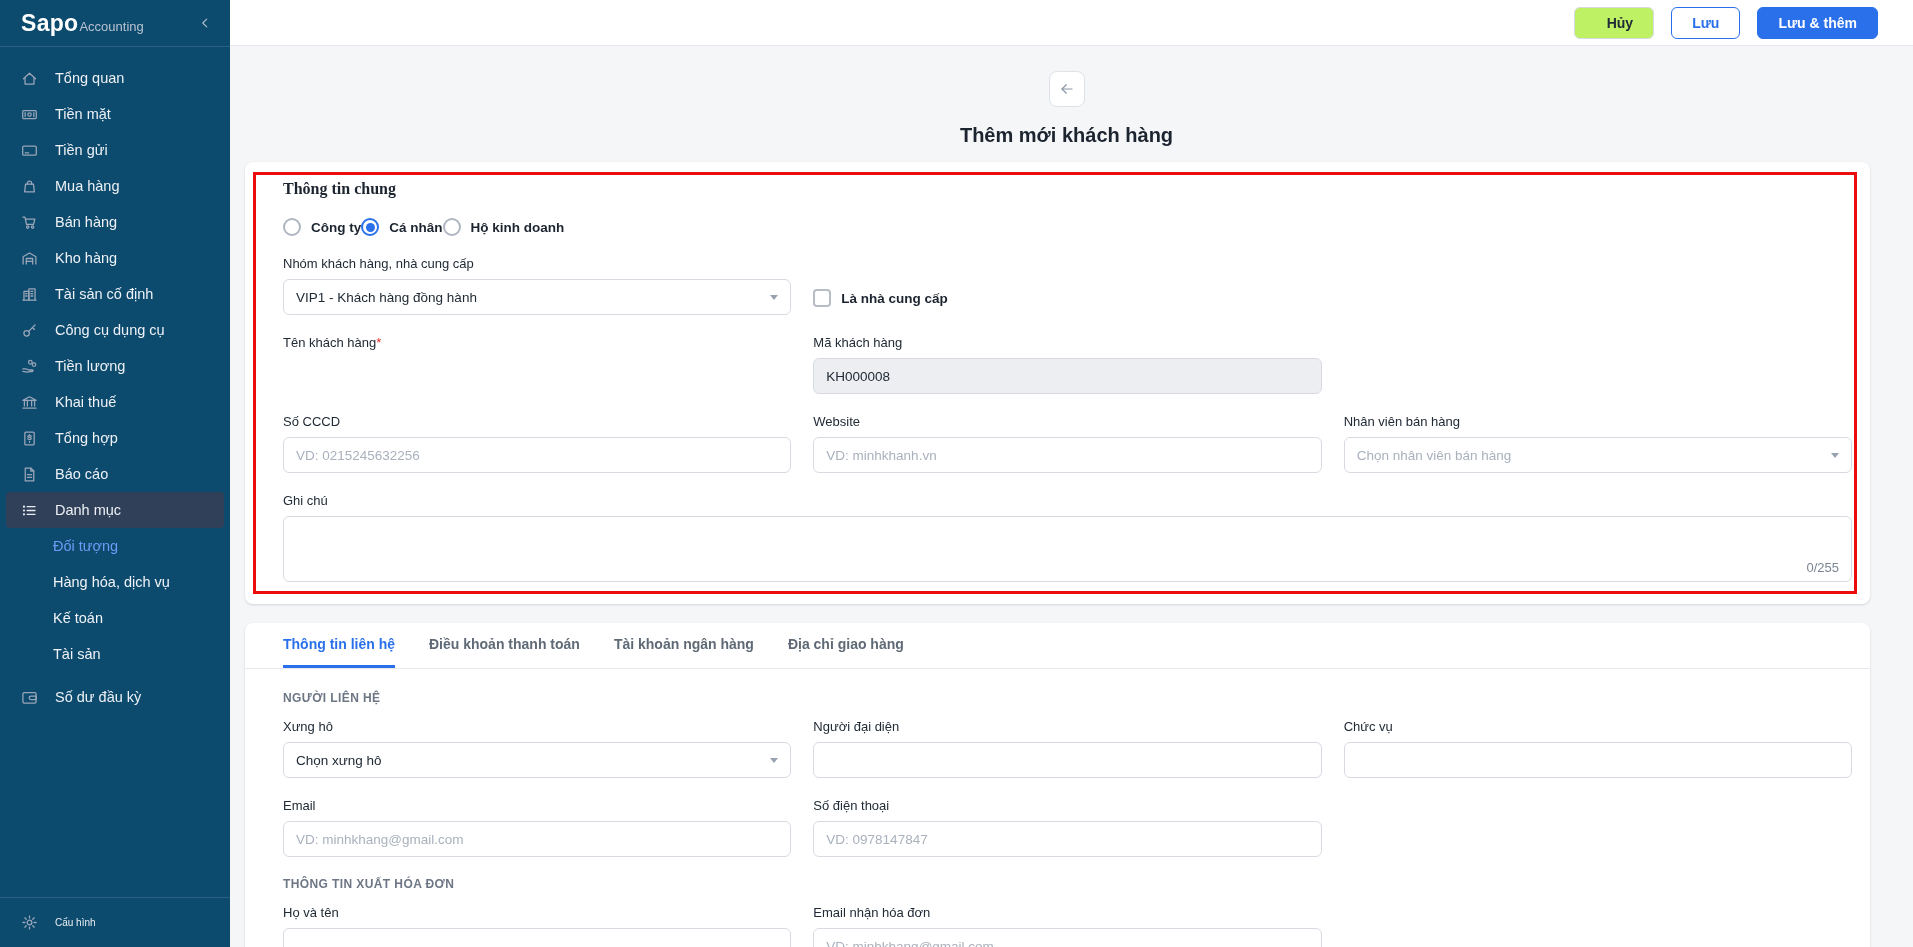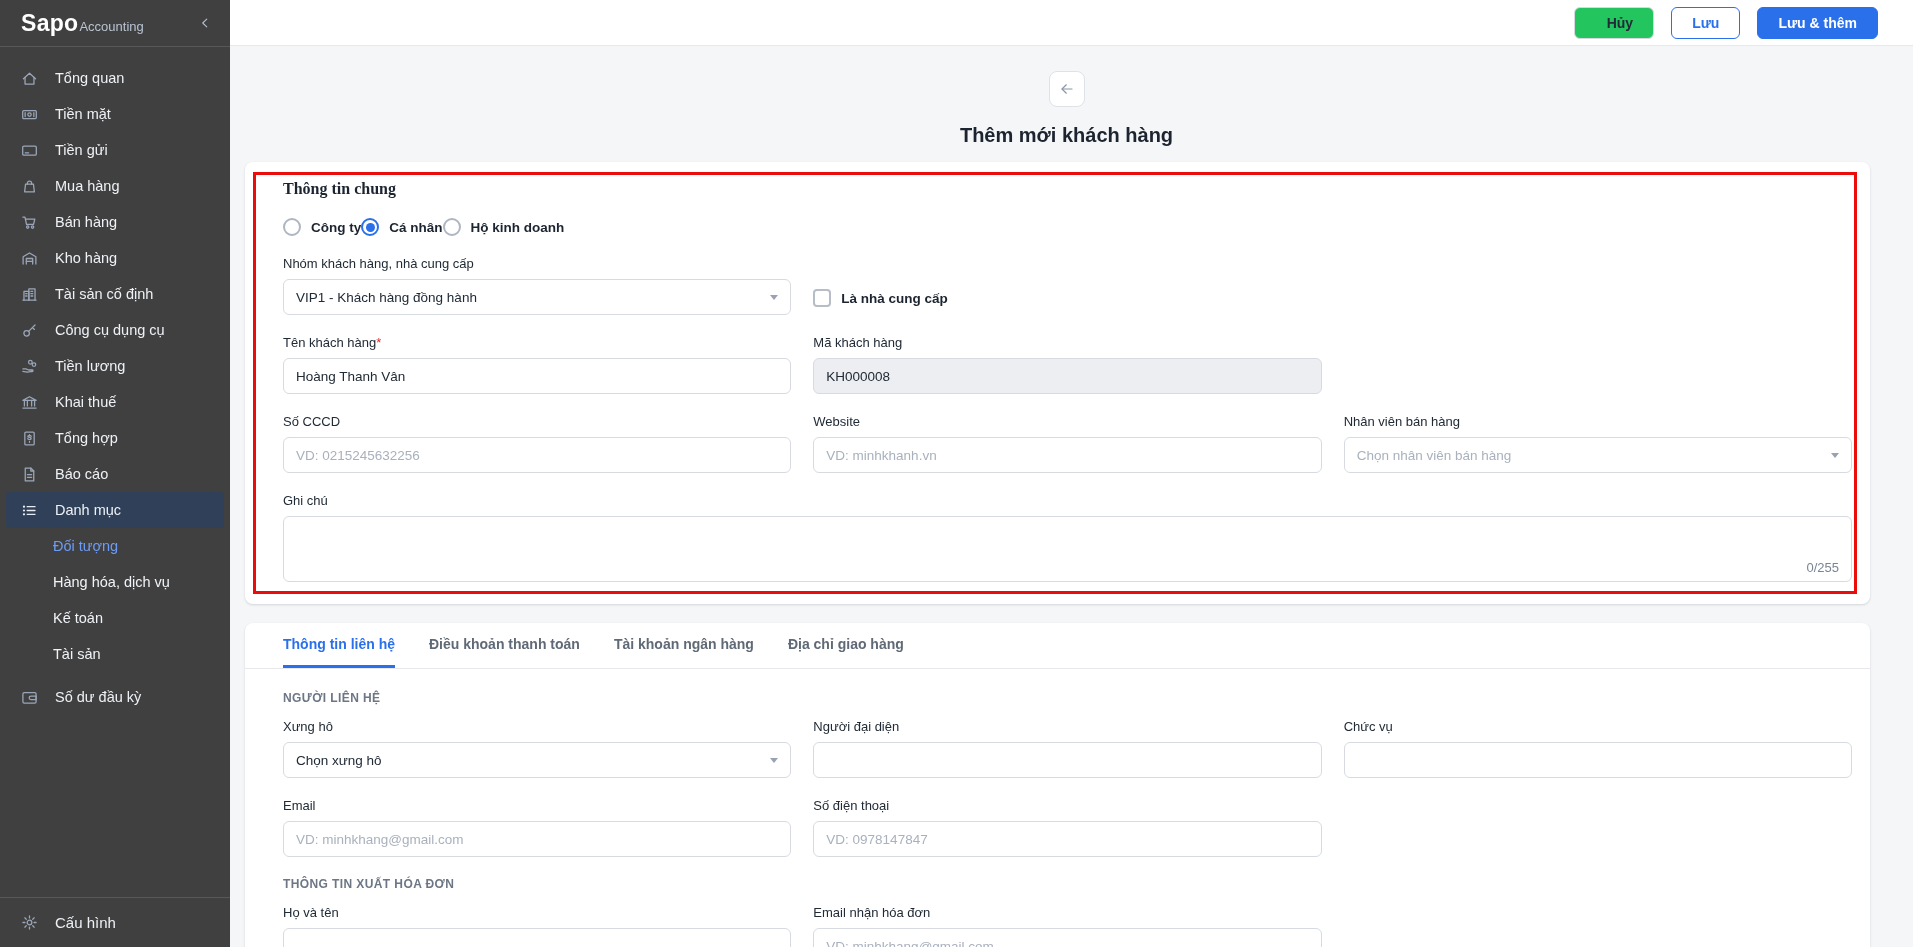--- a/index.html
+++ b/index.html
@@ -1,21 +1,21 @@
 <!DOCTYPE html>
 <html><head>
 <meta charset="utf-8">
 <style>
   html,body{margin:0;padding:0;width:1913px;height:947px;overflow:hidden;
     background:#f5f6f8;font-family:"Liberation Sans","DejaVu Sans",sans-serif;
     -webkit-font-smoothing:antialiased;}
   .app{display:flex;width:100%;height:100%;}
 
   
-  .sidebar{width:230px;flex:0 0 230px;background:#404040;color:#edf0f5;
+  .sidebar{width:230px;flex:0 0 230px;background:#0c4a6e;color:#edf0f5;
     display:flex;flex-direction:column;box-sizing:border-box;}
   .logo-row{height:46px;display:flex;align-items:center;padding:0 14px 0 21px;
     border-bottom:1px solid rgba(255,255,255,.13);flex:0 0 auto;}
   .logo-text{flex:1;display:flex;align-items:baseline;white-space:nowrap;}
   .logo-main{font-size:23px;font-weight:800;color:#fff;letter-spacing:.3px;}
   .logo-suffix{font-size:13px;color:#b9c3d2;margin-left:1px;}
   .collapse-btn{width:22px;height:22px;display:flex;align-items:center;justify-content:center;
     color:#b6c0cf;cursor:pointer;}
   .collapse-btn svg{width:14px;height:14px;}
   .side-nav{flex:1;padding-top:13px;overflow:hidden;}
@@ -25,31 +25,31 @@
   .nav-item.active{background:#304059;}
   .nav-ic{width:17px;height:17px;color:#9aa6b8;display:flex;flex:0 0 auto;}
   .nav-item.active .nav-ic{color:#e8ecf2;}
   .nav-ic svg,.side-footer .nav-ic svg{width:100%;height:100%;}
   svg.ic{fill:none;stroke:currentColor;stroke-width:1.2;stroke-linecap:round;stroke-linejoin:round;}
   .nav-sub{height:36px;display:flex;align-items:center;padding-left:53px;
     font-size:14.5px;color:#f0f3f7;cursor:pointer;white-space:nowrap;}
   .nav-sub.active{color:#6d9cf6;}
   .gap-top{margin-top:7px;}
   .side-footer{flex:0 0 auto;border-top:1px solid rgba(255,255,255,.13);height:49px;
-    display:flex;align-items:center;gap:17px;padding-left:21px;font-size:15px;
+    display:flex;align-items:center;gap:17px;padding-left:21px;font-size:10px;
     font-weight:500;cursor:pointer;}
 
   
   .main{flex:1;display:flex;flex-direction:column;min-width:0;}
   .topbar{height:45px;flex:0 0 45px;background:#fff;border-bottom:1px solid #e6e8ec;
     display:flex;align-items:center;justify-content:flex-end;gap:17px;padding-right:35px;}
   .btn{height:32px;border-radius:6px;font-size:14px;font-weight:600;
     display:inline-flex;align-items:center;justify-content:center;padding:0 20px;
     cursor:pointer;box-sizing:border-box;font-family:inherit;}
-  .btn-default{background:#22c55e;border:1px solid #d6dae0;color:#212b36;padding-left:32px;}
+  .btn-default{background:#bef264;border:1px solid #d6dae0;color:#212b36;padding-left:32px;}
   .btn-outline{background:#fff;border:1px solid #2a70eb;color:#2a70eb;}
   .btn-primary{background:#2a70eb;border:1px solid #2a70eb;color:#fff;}
 
   .content{flex:1;padding:25px 43px 0 15px;overflow:hidden;}
   .title-row{display:flex;align-items:center;gap:17px;padding-left:18px;margin:0 0 15px;flex-direction:column;}
   .back-btn{width:36px;height:36px;border:1px solid #dfe3e8;border-radius:8px;background:#fff;
     display:flex;align-items:center;justify-content:center;color:#8a95a5;cursor:pointer;}
   .back-btn svg{width:16px;height:16px;}
   .page-title{font-size:20px;font-weight:700;color:#1c2430;margin:0;}
 
@@ -334,21 +334,20 @@
           <div class="checkbox-cell">
             <span class="checkbox"></span>
             <span>Là nhà cung cấp</span>
           </div>
           <div></div>
         </div>
 
         <div class="form-grid">
           <div>
             <label class="flabel"><span>Tên khách hàng</span><span class="req">*</span></label>
-            <input class="tinput" value="Hoàng Thanh Vân" style="">
           </div>
           <div>
             <label class="flabel">Mã khách hàng</label>
             <input class="tinput disabled" disabled="" value="KH000008" style="">
           </div>
           <div></div>
         </div>
 
         <div class="form-grid">
           <div>

